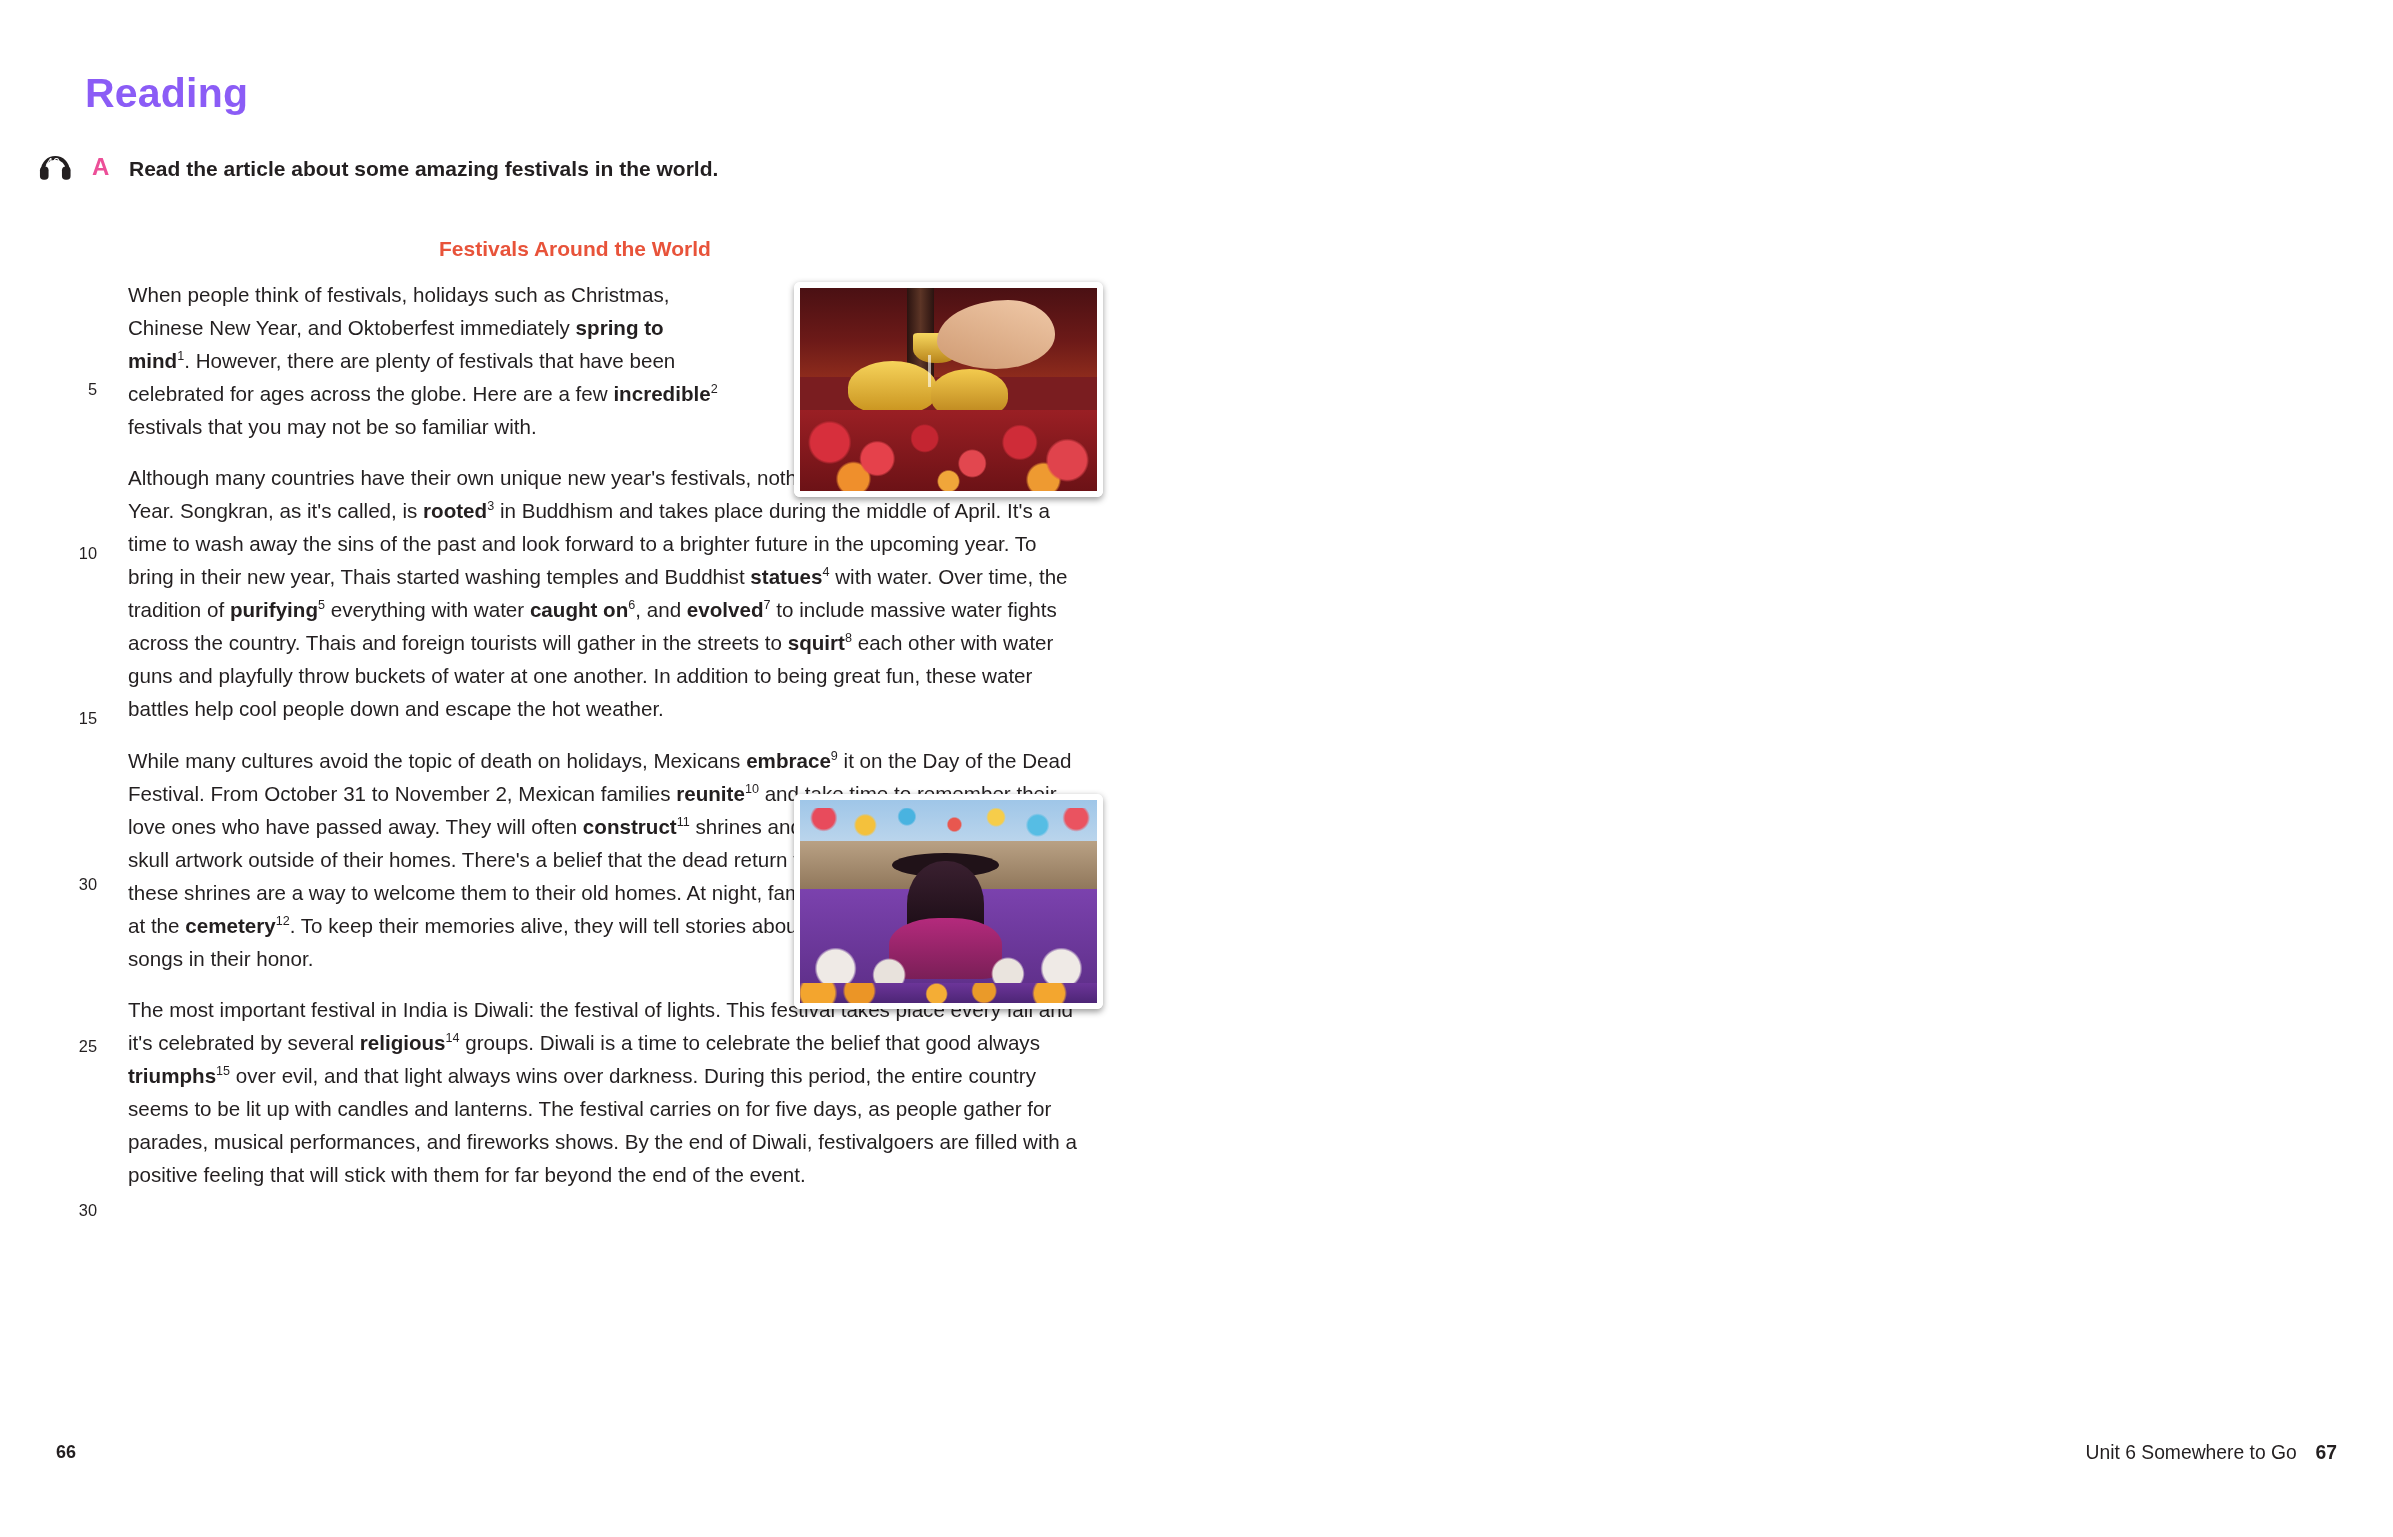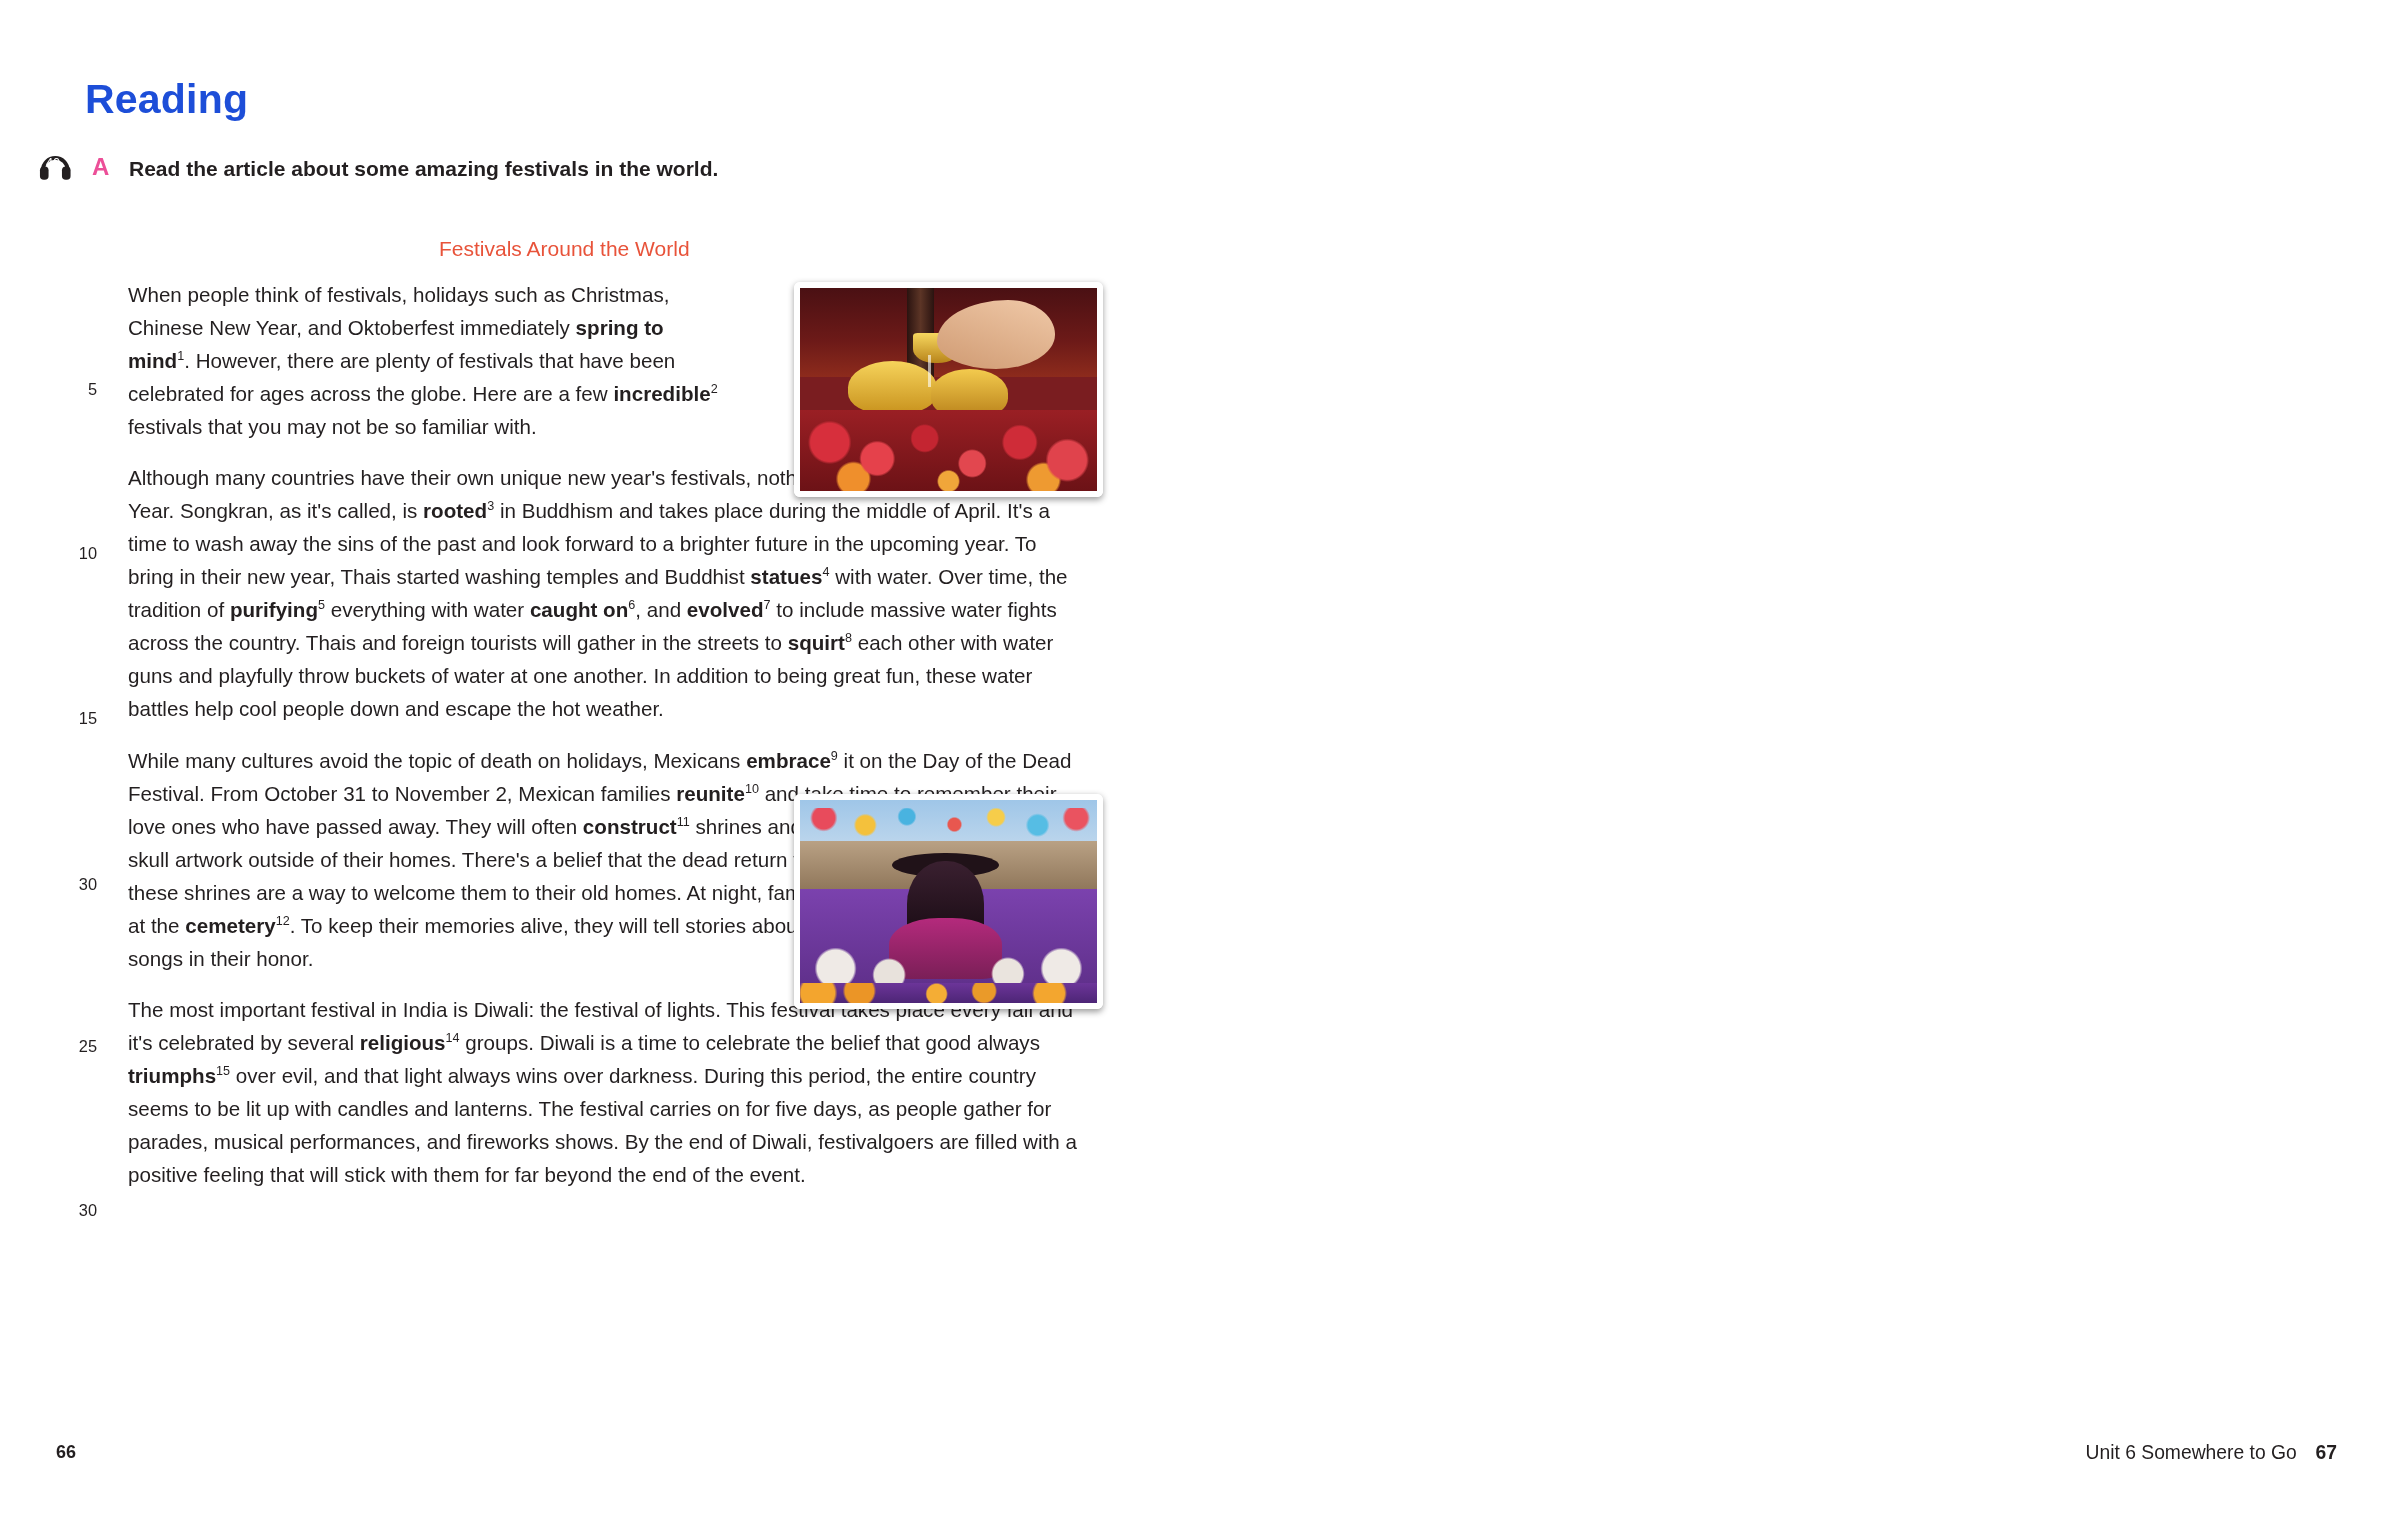--- a/index.html
+++ b/index.html
@@ -11,22 +11,22 @@
     color: #231f20;
     position: relative;
     overflow: hidden;
   }
   .page { position:absolute; inset:0; display:flex; }
   .left-page { position:relative; width:1197px; height:1537px; }
   .right-page { position:relative; width:1196px; height:1297px; }
 
   
   .reading-title {
-    position:absolute; left:85px; top:76px;
-    font-size:41px; font-weight:bold; color:#1d4ed8;
+    position:absolute; left:85px; top:70px;
+    font-size:41px; font-weight:bold; color:#8b5cf6;
     letter-spacing:0.2px;
   }
   .audio-icon {
     position:absolute; left:39px; top:149px;
     width:44px; height:33px;
   }
   .audio-icon svg { display:block; }
   .audio-num {
     position:absolute; left:46px; top:156px;
     font-size:12.6px; color:#ffffff; font-weight:normal;
@@ -35,21 +35,21 @@
     font-size:24px; font-weight:bold; color:#ec4f98;
   }
   .taskA { position:absolute; left:92px; top:153px; }
   .taskA-text {
     position:absolute; left:129px; top:157px;
     font-size:21px; font-weight:bold; color:#231f20;
   }
 
   .article-title {
     position:absolute; left:439px; top:237px;
-    font-size:21px; font-weight:normal; color:#e8533a;
+    font-size:21px; font-weight:bold; color:#e8533a;
   }
 
   .article {
     position:absolute; left:128px; top:278px; width:956px;
     font-size:20.6px; line-height:33px; color:#231f20;
   }
   .article p { margin:0 0 18.3px 0; text-align:left; }
   .article b { font-weight:bold; }
   .article sup { font-size:12.6px; vertical-align:super; line-height:0; }
 

